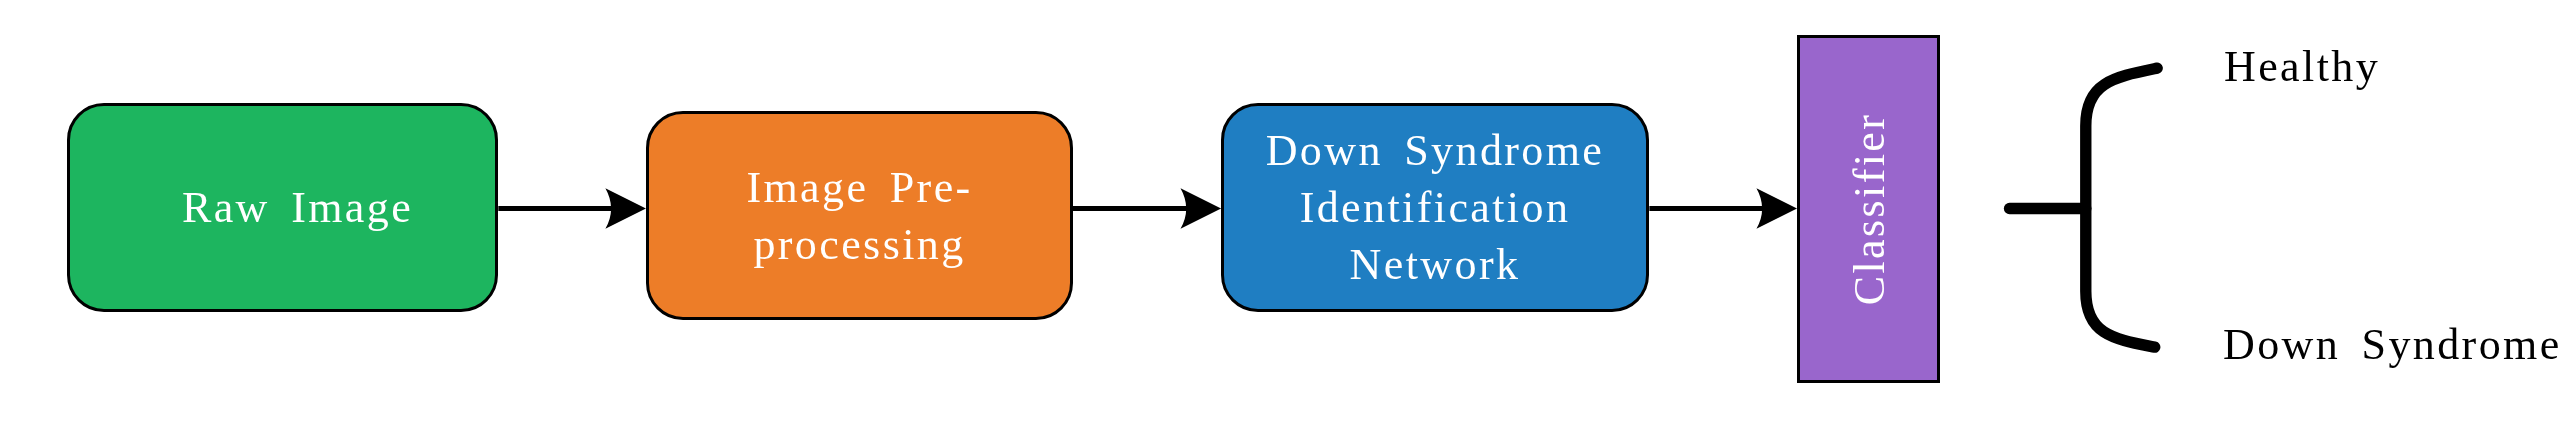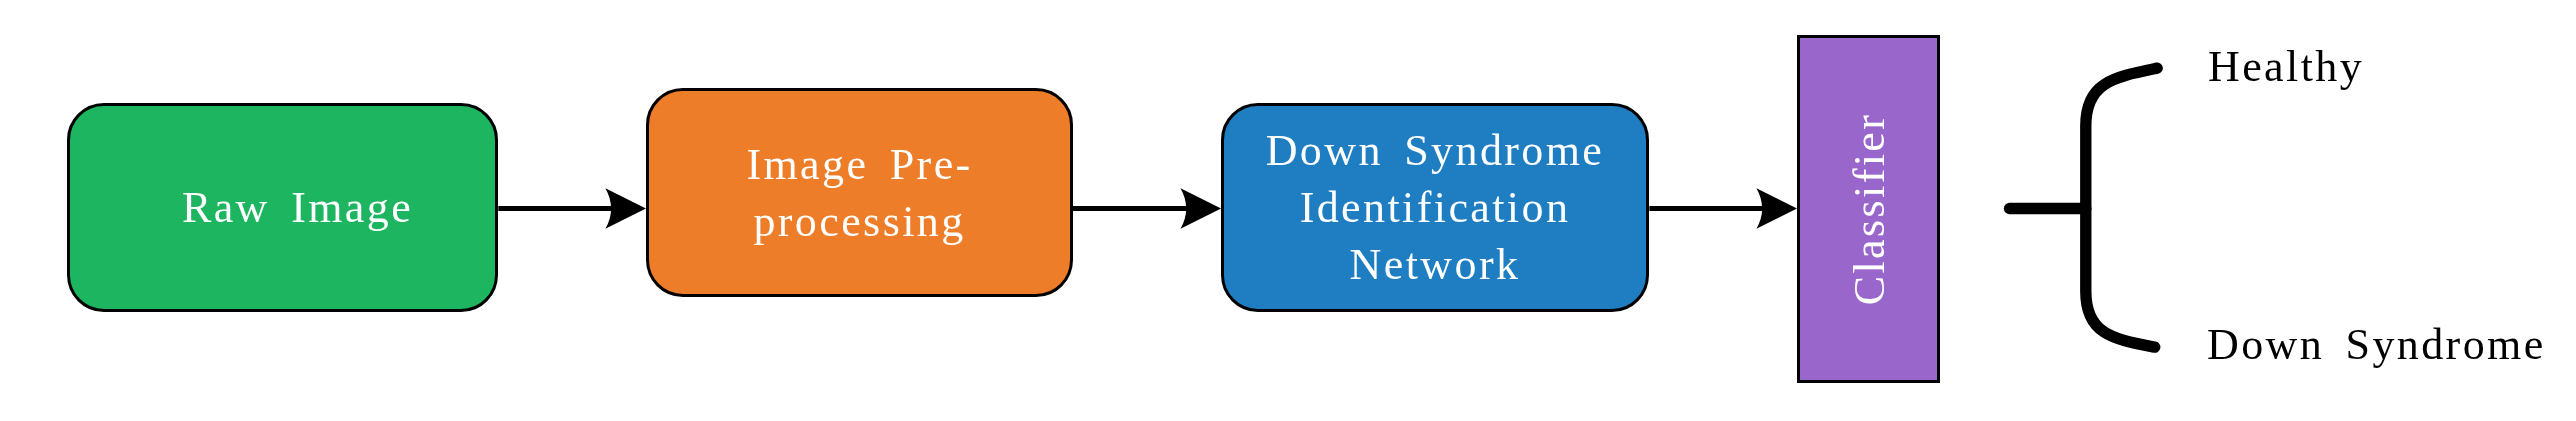--- a/index.html
+++ b/index.html
@@ -25,41 +25,42 @@
     text-align: center;
     color: #ffffff;
     font-size: 44px;
     line-height: 57px;
     letter-spacing: 2.4px;
     word-spacing: 8px;
     white-space: pre-line;
   }
   .node.rounded { border-radius: 37px; }
   #node-raw-image        { left: 67px;   top: 103px; width: 431px; height: 209px; }
-  #node-preprocessing    { left: 646px;  top: 88px; width: 427px; height: 209px; }
+  #node-preprocessing    { left: 646px;  top: 111px; width: 427px; height: 209px; }
   #node-identification   { left: 1221px; top: 103px; width: 428px; height: 209px; }
   #node-classifier       { left: 1797px; top: 35px;  width: 143px; height: 348px; }
   .vlabel {
     position: absolute;
     left: 50%;
     top: 50%;
     transform: translate(-50%, -50%) rotate(-90deg);
     white-space: nowrap;
     font-size: 44px;
     letter-spacing: 2.4px;
     color: #ffffff;
   }
   .out-label {
     position: absolute;
     color: #000000;
     font-size: 44px;
     letter-spacing: 2.4px;
     word-spacing: 8px;
     white-space: nowrap;
     line-height: 44px;
+    margin-left: 16px;
   }
   #label-healthy       { left: 2208px; top: 45px; }
   #label-down-syndrome { left: 2207px; top: 323px; }
   svg.overlay {
     position: absolute;
     left: 0;
     top: 0;
     width: 2576px;
     height: 421px;
     pointer-events: none;

